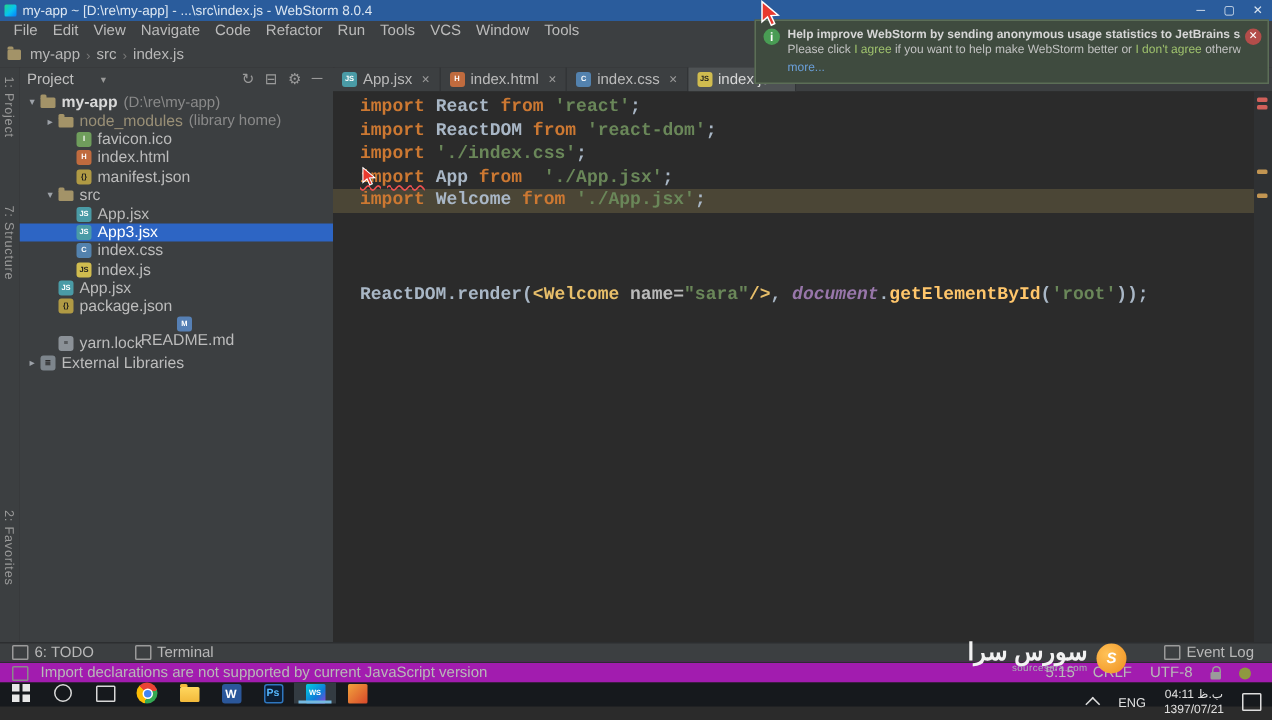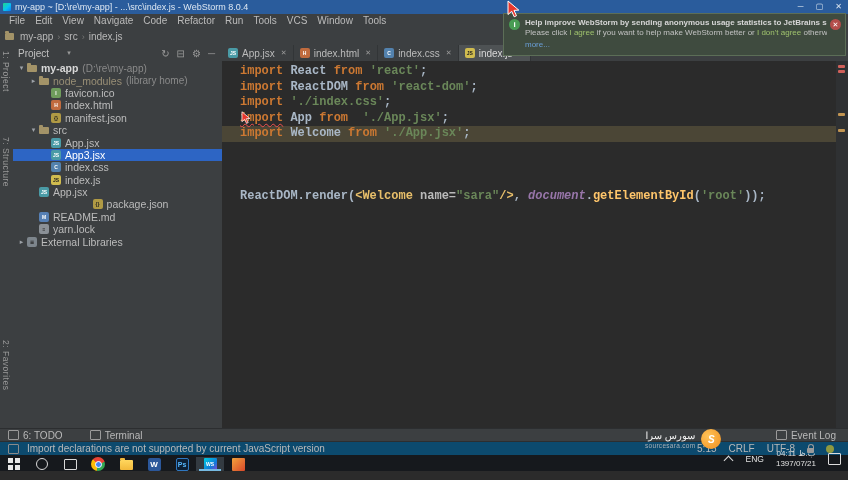--- a/index.html
+++ b/index.html
@@ -81,51 +81,51 @@
   .stripe{position:absolute;left:836px;top:61px;width:12px;height:367px;background:#2f3133}
   .stripe-mark{position:absolute;left:2px;width:7px;height:3px;border-radius:1px}
 
   
   .bottombar{position:absolute;left:0;top:428px;width:848px;height:13px;background:#3c3f41;border-top:1px solid #2c2e30;display:flex;align-items:center;font-size:10px;color:#b8b8b8;padding:0 8px;gap:27px;box-sizing:border-box}
   .bb-item{display:flex;align-items:center;gap:4px}
   .bb-right{margin-left:auto;display:flex;align-items:center;gap:4px;margin-right:4px}
   .bicon{width:9px;height:8px;border:1px solid #9a9a9a;border-radius:1px;display:inline-block}
 
   
-  .statusbar{position:absolute;left:0;top:441px;width:848px;height:14px;background:#0c4a6e;border-top:1px solid #2c2e30;display:flex;align-items:center;font-size:10px;color:#b8b8b8;padding:0 8px;box-sizing:border-box}
+  .statusbar{position:absolute;left:0;top:441px;width:848px;height:14px;background:#a21caf;border-top:1px solid #2c2e30;display:flex;align-items:center;font-size:10px;color:#b8b8b8;padding:0 8px;box-sizing:border-box}
   .sb-corner{width:9px;height:8px;border:1px solid #8a8a8a;border-radius:1px;margin-right:8px;flex:none}
   .sb-msg{white-space:nowrap;overflow:hidden}
   .sb-right{margin-left:auto;display:flex;align-items:center;gap:12px;margin-right:6px}
   .lock{width:7px;height:5px;background:#9a9a9a;border-radius:1px;position:relative;margin-top:3px}
   .lock::before{content:"";position:absolute;top:-4px;left:1px;width:4px;height:4px;border:1px solid #9a9a9a;border-bottom:none;border-radius:3px 3px 0 0}
   .hector{width:8px;height:8px;border-radius:50%;background:#8f9940}
 
   
   .watermark{position:absolute;left:645px;top:429px;display:flex;align-items:center;gap:6px;z-index:40}
   .wm-text{text-align:right}
-  .wm-brand{font-size:10px;font-weight:normal;color:#f2f2f2;line-height:13px}
+  .wm-brand{font-size:16px;font-weight:bold;color:#f2f2f2;line-height:13px}
   .wm-site{font-size:6.5px;color:#aab0b6;letter-spacing:.3px}
   .wm-logo{width:20px;height:20px;border-radius:50%;background:radial-gradient(circle at 35% 35%,#ffc257,#ef8f1f);display:flex;align-items:center;justify-content:center;color:#fff;font-weight:bold;font-size:10px;font-style:italic}
   .wm-logo::after{content:"S"}
 
   
   .notification{position:absolute;left:503px;top:13px;width:343px;height:43px;background:#3f4b3f;border:1px solid #5c6e57;z-index:50;padding:3px 18px 3px 21px;box-sizing:border-box}
   .ntf-icon{position:absolute;left:5px;top:5px;width:11px;height:11px;border-radius:50%;background:#499c54;color:#fff;font-size:8px;font-weight:bold;display:flex;align-items:center;justify-content:center}
   .ntf-icon::after{content:"i"}
   .ntf-title{font-size:8px;font-weight:bold;color:#d6d6d6;line-height:11px;white-space:nowrap;overflow:hidden}
   .ntf-body{font-size:8px;color:#c2c2c2;line-height:10.5px;white-space:nowrap;overflow:hidden}
   .lnk{cursor:pointer}
   .lnk.green{color:#9fc26d}
   .lnk.blue{color:#6a9fd8}
   .ntf-more{font-size:8px;line-height:11px}
   .ntf-close{position:absolute;right:4px;top:5px;width:11px;height:11px;border-radius:50%;background:#b34d4a;color:#fff;font-size:7px;line-height:11px;text-align:center}
   .ntf-close::after{content:"✕"}
 
   
-  .taskbar{position:absolute;left:0;top:455px;width:848px;height:16px;background:#16191d;display:flex;align-items:flex-end}
+  .taskbar{position:absolute;left:0;top:455px;width:848px;height:16px;background:#16191d;display:flex;align-items:flex-start}
   .tb-apps{display:flex}
   .tb-cell{width:28px;display:flex;align-items:center;justify-content:center;position:relative}
   .tb-cell.active{background:#333b42}
   .tb-cell.active::after{content:"";position:absolute;left:3px;right:3px;bottom:0;height:2px;background:#76b9e0}
   .tbico{display:block;position:relative}
   .tbico-start{width:12px;height:12px}
   .tbico-start::before{content:"";position:absolute;width:5px;height:5px;left:0;top:0;background:#e8e8e8;box-shadow:7px 0 0 #e8e8e8,0 7px 0 #e8e8e8,7px 7px 0 #e8e8e8}
   .tbico-search{width:10px;height:10px;border:1.5px solid #d8d8d8;border-radius:50%}
   .tbico-task-view{width:11px;height:9px;border:1.5px solid #d8d8d8;border-radius:1px}
   .tbico-chrome{width:14px;height:14px;border-radius:50%;background:conic-gradient(from -45deg,#ea4335 0 33%,#34a853 0 66%,#fbbc05 0 100%)}
@@ -256,26 +256,26 @@
         <div class="tree-row" style="padding-left: 27px;">
           <span class="tree-arrow"></span>
           <span class="fico fico-js"></span>
           <span class="tree-label">index.js</span>
         </div>
         <div class="tree-row" style="padding-left: 15px;">
           <span class="tree-arrow"></span>
           <span class="fico fico-jsx"></span>
           <span class="tree-label">App.jsx</span>
         </div>
-        <div class="tree-row" style="padding-left: 15px; justify-content: center;">
+        <div class="tree-row" style="padding-left: 15px;">
           <span class="tree-arrow"></span>
           <span class="fico fico-json"></span>
           <span class="tree-label">package.json</span>
         </div>
-        <div class="tree-row" style="padding-left: 15px;">
+        <div class="tree-row" style="padding-left: 15px; flex-direction: column;">
           <span class="tree-arrow"></span>
           <span class="fico fico-md"></span>
           <span class="tree-label">README.md</span>
         </div>
         <div class="tree-row" style="padding-left: 15px;">
           <span class="tree-arrow"></span>
           <span class="fico fico-plain"></span>
           <span class="tree-label">yarn.lock</span>
         </div>
         <div class="tree-row" style="padding-left: 3px;">

